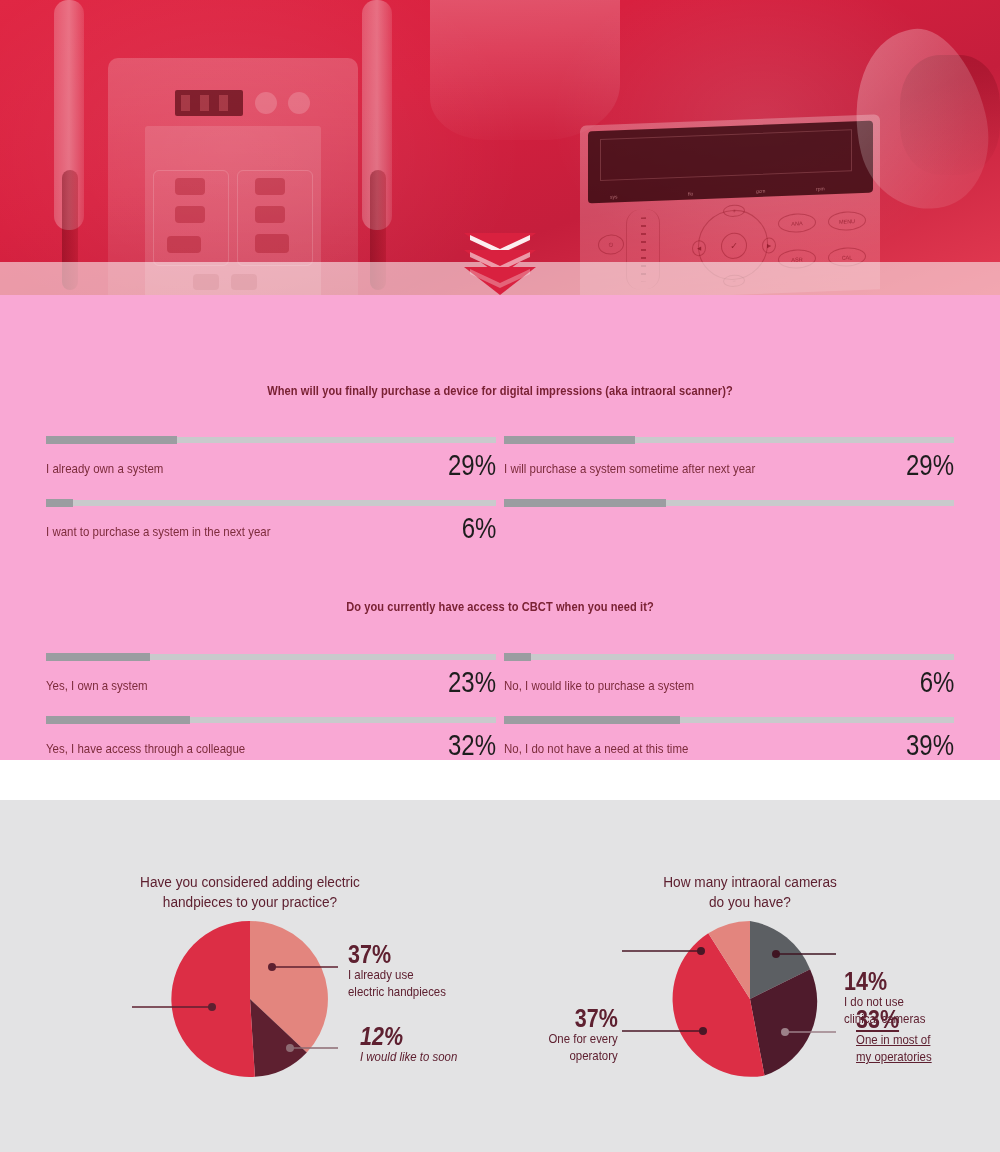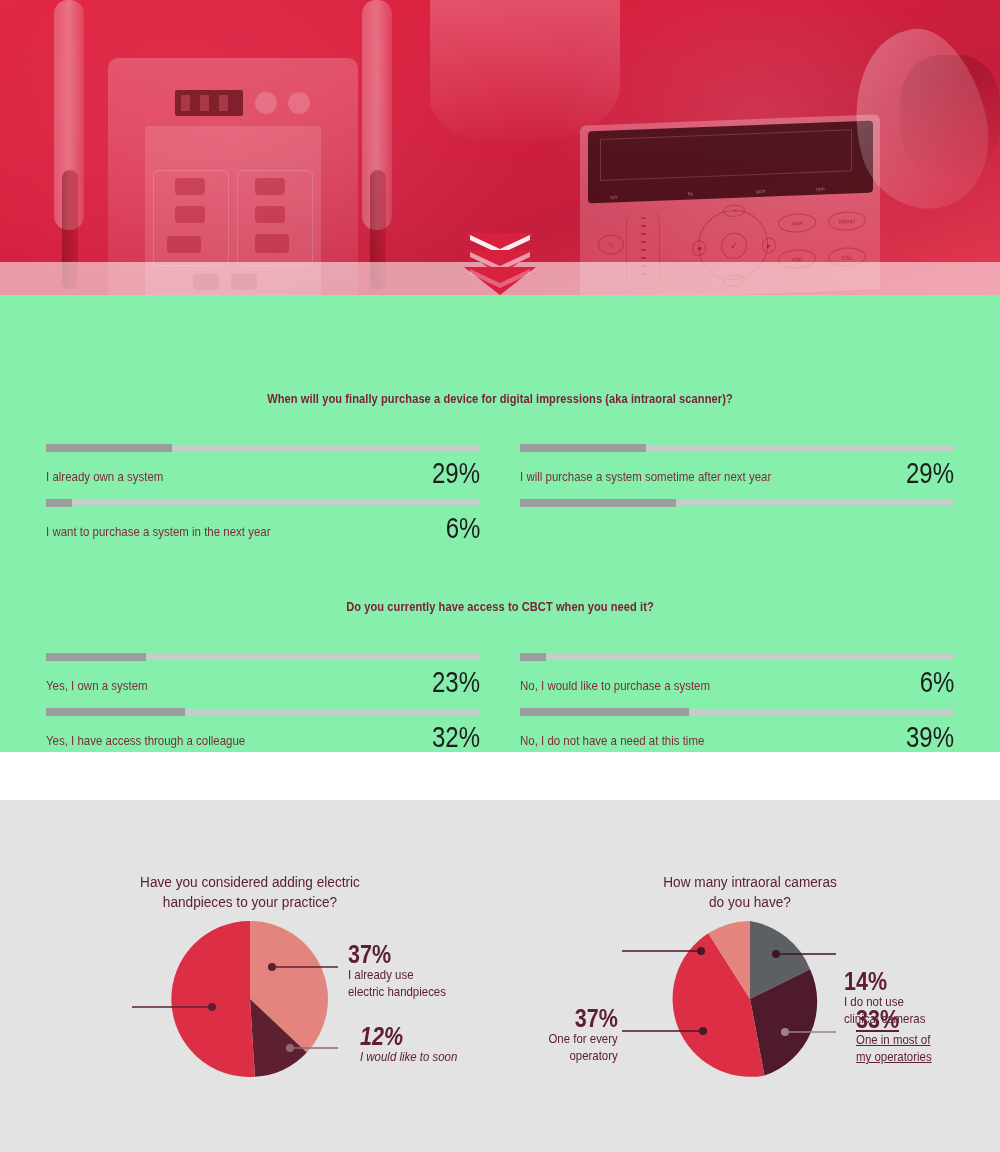--- a/index.html
+++ b/index.html
@@ -151,37 +151,38 @@
   }
   .chev-badge {
     position:relative; width:72px; height:62px;
   }
   .chev {
     position:absolute; left:0; width:72px; height:24px;
   }
   .chev svg { display:block; }
 
   
-  .bars-section { background:#86efac; padding-top:8px; }
+  .bars-section { background:#f9a8d4; padding-top:0; }
   .q-title {
     text-align:center;
     color:#7a2234;
     font-size:13.5px;
     font-weight:bold;
     font-family:"Liberation Sans Narrow","Liberation Sans", sans-serif;
     transform:scaleX(0.82);
     letter-spacing:0.1px;
     white-space:nowrap;
   }
   .bar-grid {
     display:grid;
     grid-template-columns:1fr 1fr;
     column-gap:40px;
     row-gap:0;
     padding:0 46px;
+    gap:8px;
   }
   .bar-item { padding-top:12px; }
   .bar-track {
     position:relative; width:100%; height:6px;
     background:#c9cacc;
   }
   .bar-fill {
     position:absolute; left:0; top:-1px; height:8px;
     background:#9b9da1;
   }

